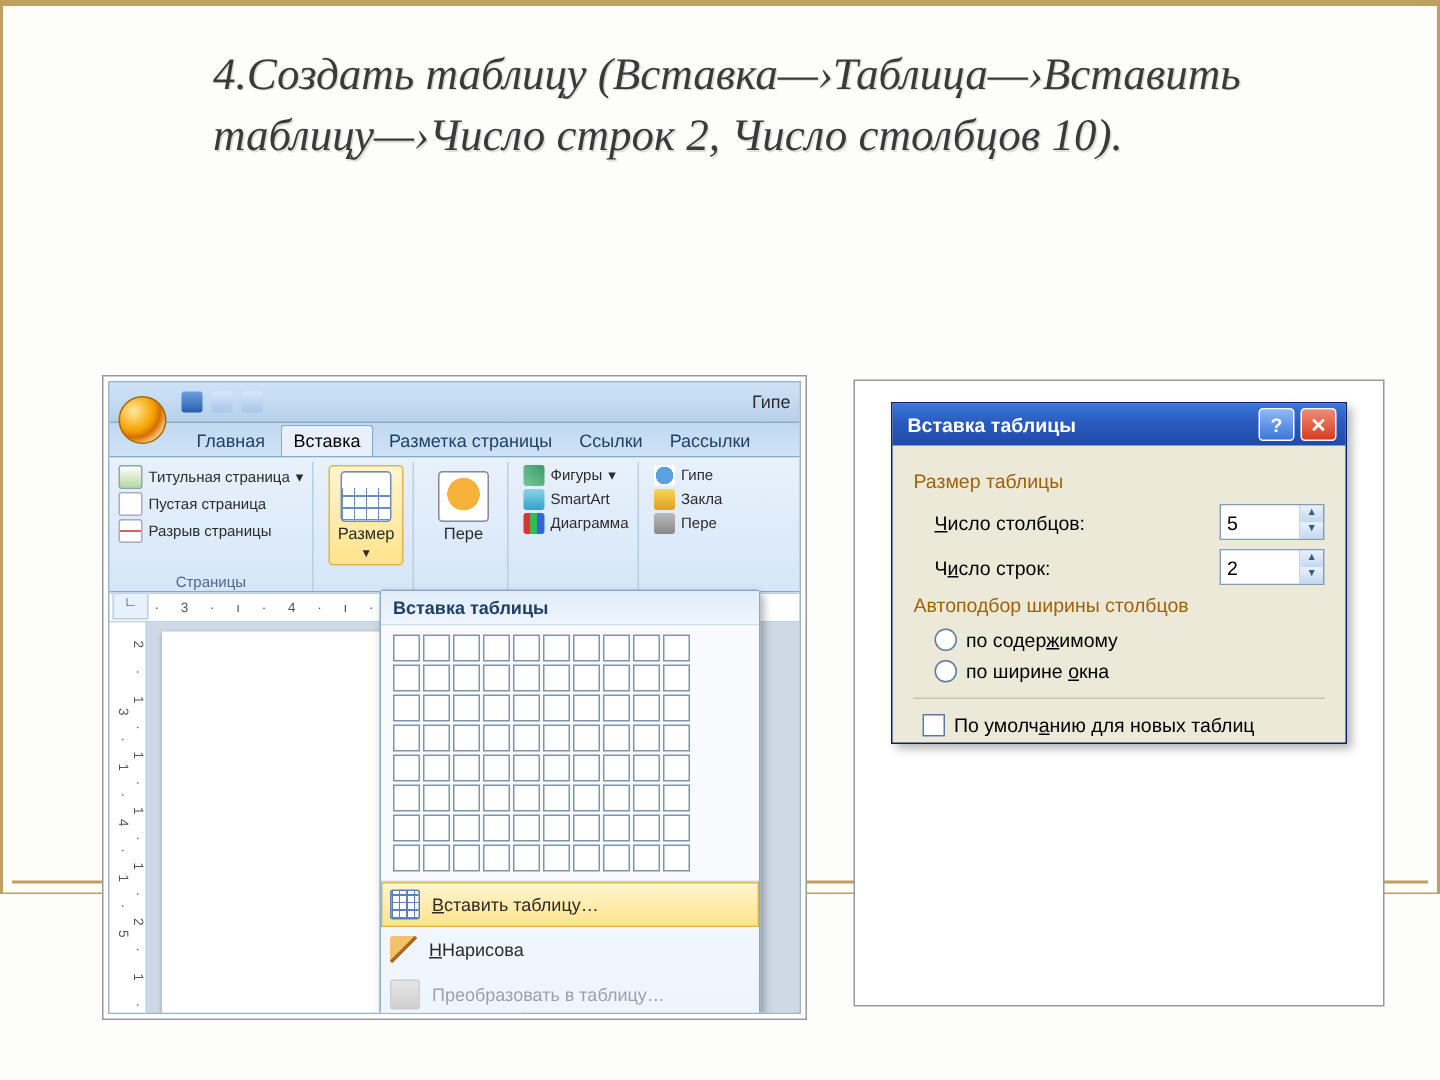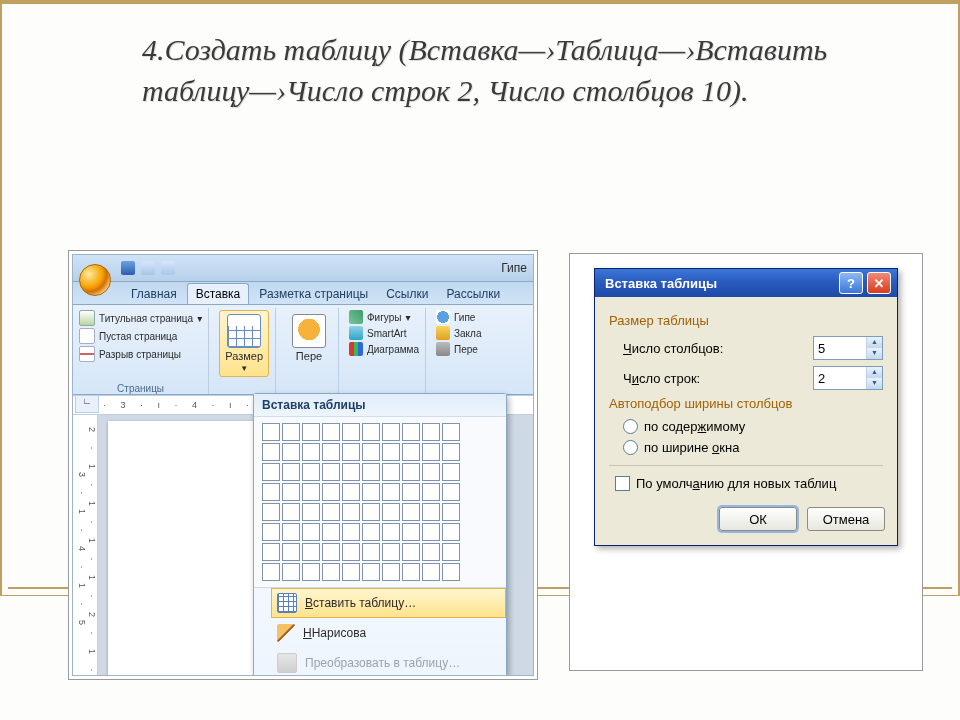--- a/index.html
+++ b/index.html
@@ -187,21 +187,21 @@
     display: grid;
     grid-template-columns: repeat(10, 18px);
     grid-auto-rows: 18px;
     gap: 2px;
     background: #f8fafe;
   }
   .table-grid div {
     border: 1px solid #7d94aa;
     background: #fff;
   }
-  .menu-strip { border-top: 1px solid #ccdcee; padding-left: 17px; }
+  .menu-strip { border-top: 1px solid #ccdcee; }
   .menu-item {
     display: flex; align-items: center; gap: 8px;
     padding: 5px 8px 5px 6px;
     border-top: 1px solid #f0f5fb;
   }
   .menu-item .mi-icon { width: 18px; height: 18px; border-radius: 2px; }
   .menu-item.disabled { color: #9aa3ac; }
   .menu-item.hover {
     background: linear-gradient(#fff5d0, #ffe38c);
     border: 1px solid #e0b64b;
@@ -539,20 +539,16 @@
           <div class="r"></div>
           <span>по ширине <u class="ak">о</u>кна</span>
         </div>
 
         <div class="hr"></div>
         <div class="chk">
           <div class="c"></div>
           <span>По умолч<u class="ak">а</u>нию для новых таблиц</span>
         </div>
       </div>
-      <div class="dlg-buttons">
-        <button class="btn default">ОК</button>
-        <button class="btn">Отмена</button>
-      </div>
     </div>
   </div>
 
 </div>
 
 </body></html>

